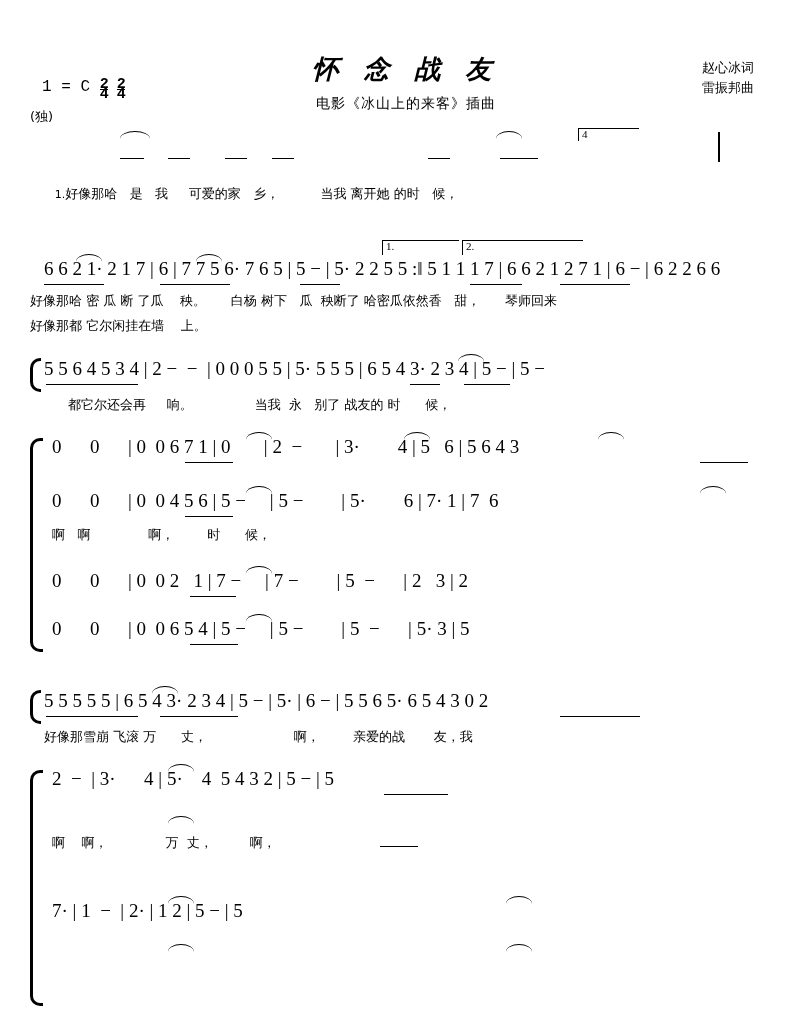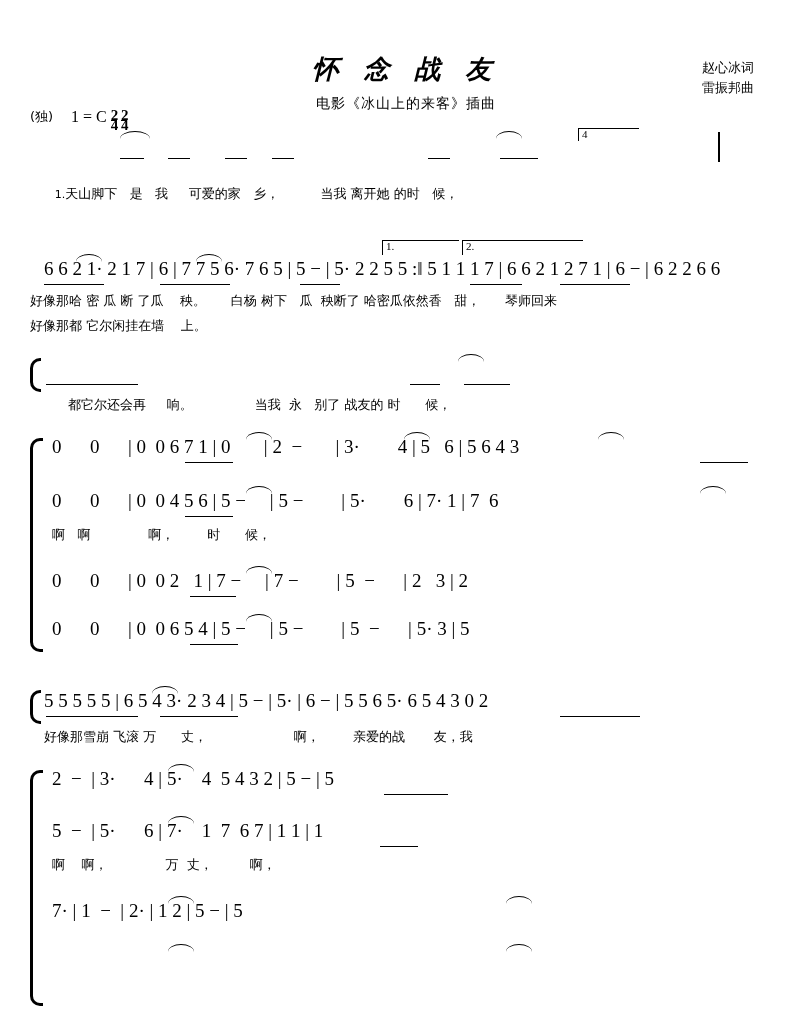--- a/index.html
+++ b/index.html
@@ -10,21 +10,21 @@
   .title{
     position:absolute;left:0;right:0;top:52px;text-align:center;
     font-family:"DejaVu Sans",sans-serif;font-weight:bold;font-size:26px;letter-spacing:8px;font-style:italic;
   }
   .subtitle{
     position:absolute;left:0;right:0;top:95px;text-align:center;
     font-family:"DejaVu Sans",sans-serif;font-size:14px;letter-spacing:1px;
   }
   .credits{position:absolute;right:58px;top:58px;text-align:left;font-size:13px;line-height:20px;
            font-family:"DejaVu Sans",sans-serif;}
-  .keysig{position:absolute;left:71px;top:78px;font-size:16px;font-family:Liberation Serif, serif;margin-top:30px;}
+  .keysig{position:absolute;left:42px;top:78px;font-size:16px;font-family:Liberation Mono, monospace;}
   .keysig .frac{display:inline-block;position:relative;top:2px;font-weight:bold;font-size:15px;letter-spacing:-1px;}
   .solo{position:absolute;left:30px;top:108px;font-size:13px;font-family:"DejaVu Sans",sans-serif;}
 
   
   .row{position:absolute;font-family:"Liberation Serif",serif;}
   .notes{font-size:19px;letter-spacing:0px;white-space:pre;font-family:"Liberation Serif",serif;}
   .lyric{font-size:13px;white-space:pre;font-family:"DejaVu Sans",sans-serif;}
   .small{font-size:11px;}
 
   
@@ -72,21 +72,21 @@
   <div class="beam" style="left:428px;top:158px;width:22px;"></div>
   <div class="beam" style="left:500px;top:158px;width:38px;"></div>
   <div class="tie" style="left:120px;top:131px;width:30px;"></div>
   <div class="tie" style="left:496px;top:131px;width:26px;"></div>
   <div class="endbox" style="left:578px;top:128px;width:60px;height:12px;"></div>
   <div class="endlabel" style="left:582px;top:128px;">4</div>
   <div class="vline" style="left:718px;top:132px;height:30px;"></div>
 
   <div class="row" style="left:30px; top:170px;">
     <div class="lyric">
-      <span class="small">1.</span><span>天山脚下   是   我     可爱的家   乡，          当我 离开她 的时   候，</span>
+      <span class="small">1.</span><span>好像那哈   是   我     可爱的家   乡，          当我 离开她 的时   候，</span>
     </div>
   </div>
 
   <div class="row" style="left:44px; top:258px;">
     <div class="notes">6 6 2 1· 2 1 7 | 6 | 7 7 5 6· 7 6 5 | 5 − | 5· 2 2 5 5 :‖ 5 1 1 1 7 | 6 6 2 1 2 7 1 | 6 − | 6 2 2 6 6</div>
   </div>
   <div class="beam" style="left:44px;top:284px;width:60px;"></div>
   <div class="beam" style="left:160px;top:284px;width:70px;"></div>
   <div class="beam" style="left:300px;top:284px;width:40px;"></div>
   <div class="beam" style="left:470px;top:284px;width:52px;"></div>
@@ -97,20 +97,23 @@
   <div class="endlabel" style="left:386px;top:240px;">1.</div>
   <div class="endbox" style="left:462px;top:240px;width:120px;height:14px;"></div>
   <div class="endlabel" style="left:466px;top:240px;">2.</div>
 
   <div class="row" style="left:30px; top:292px;">
     <div class="lyric">好像那哈 密 瓜 断 了瓜    秧。      白杨 树下   瓜  秧断了 哈密瓜依然香   甜，      琴师回来</div>
     <div class="lyric" style="margin-top:7px;">好像那都 它尔闲挂在墙    上。</div>
   </div>
 
   <div class="sysbrace" style="left:30px;top:358px;width:8px;height:28px;"></div>
+  <div class="row" style="left:44px; top:358px;">
+    <div class="notes">5 5 6 4 5 3 4 | 2 −  −  | 0 0 0 5 5 | 5· 5 5 5 | 6 5 4 3· 2 3 4 | 5 − | 5 −</div>
+  </div>
   <div class="beam" style="left:46px;top:384px;width:92px;"></div>
   <div class="beam" style="left:410px;top:384px;width:30px;"></div>
   <div class="beam" style="left:464px;top:384px;width:46px;"></div>
   <div class="tie" style="left:458px;top:354px;width:26px;"></div>
 
   <div class="row" style="left:44px; top:396px;margin-left:24px;">
     <div class="lyric">都它尔还会再     响。               当我  永   别了 战友的 时      候，</div>
   </div>
 
   <div class="sysbrace" style="left:30px;top:438px;width:10px;height:208px;"></div>
@@ -159,21 +162,20 @@
 
   <div class="sysbrace" style="left:30px;top:770px;width:10px;height:230px;"></div>
 
   <div class="row" style="left:52px; top:768px;">
     <div class="notes">2  −  | 3·      4 | 5·    4  5 4 3 2 | 5 − | 5</div>
   </div>
   <div class="tie" style="left:168px;top:764px;width:26px;"></div>
   <div class="beam" style="left:384px;top:794px;width:64px;"></div>
 
   <div class="row" style="left:52px; top:820px;">
-    <div class="notes">5  −  | 5·      6 | 7·    1  7  6 7 | 1 1 | 1</div>
     <div class="lyric" style="margin-top:14px;">啊    啊，              万  丈，         啊，</div>
   </div>
   <div class="tie" style="left:168px;top:816px;width:26px;"></div>
   <div class="beam" style="left:380px;top:846px;width:38px;"></div>
 
   <div class="row" style="left:52px; top:900px;">
     <div class="notes">7· | 1  −  | 2· | 1 2 | 5 − | 5</div>
   </div>
   <div class="tie" style="left:168px;top:896px;width:26px;"></div>
   <div class="tie" style="left:506px;top:896px;width:26px;"></div>

